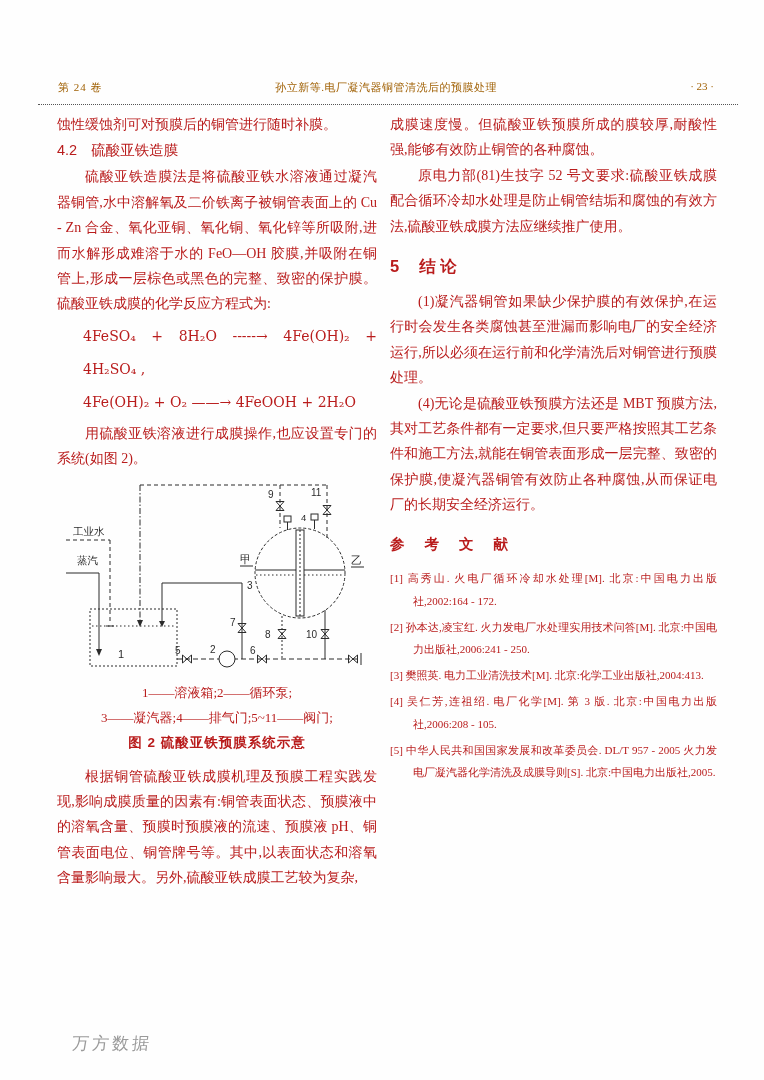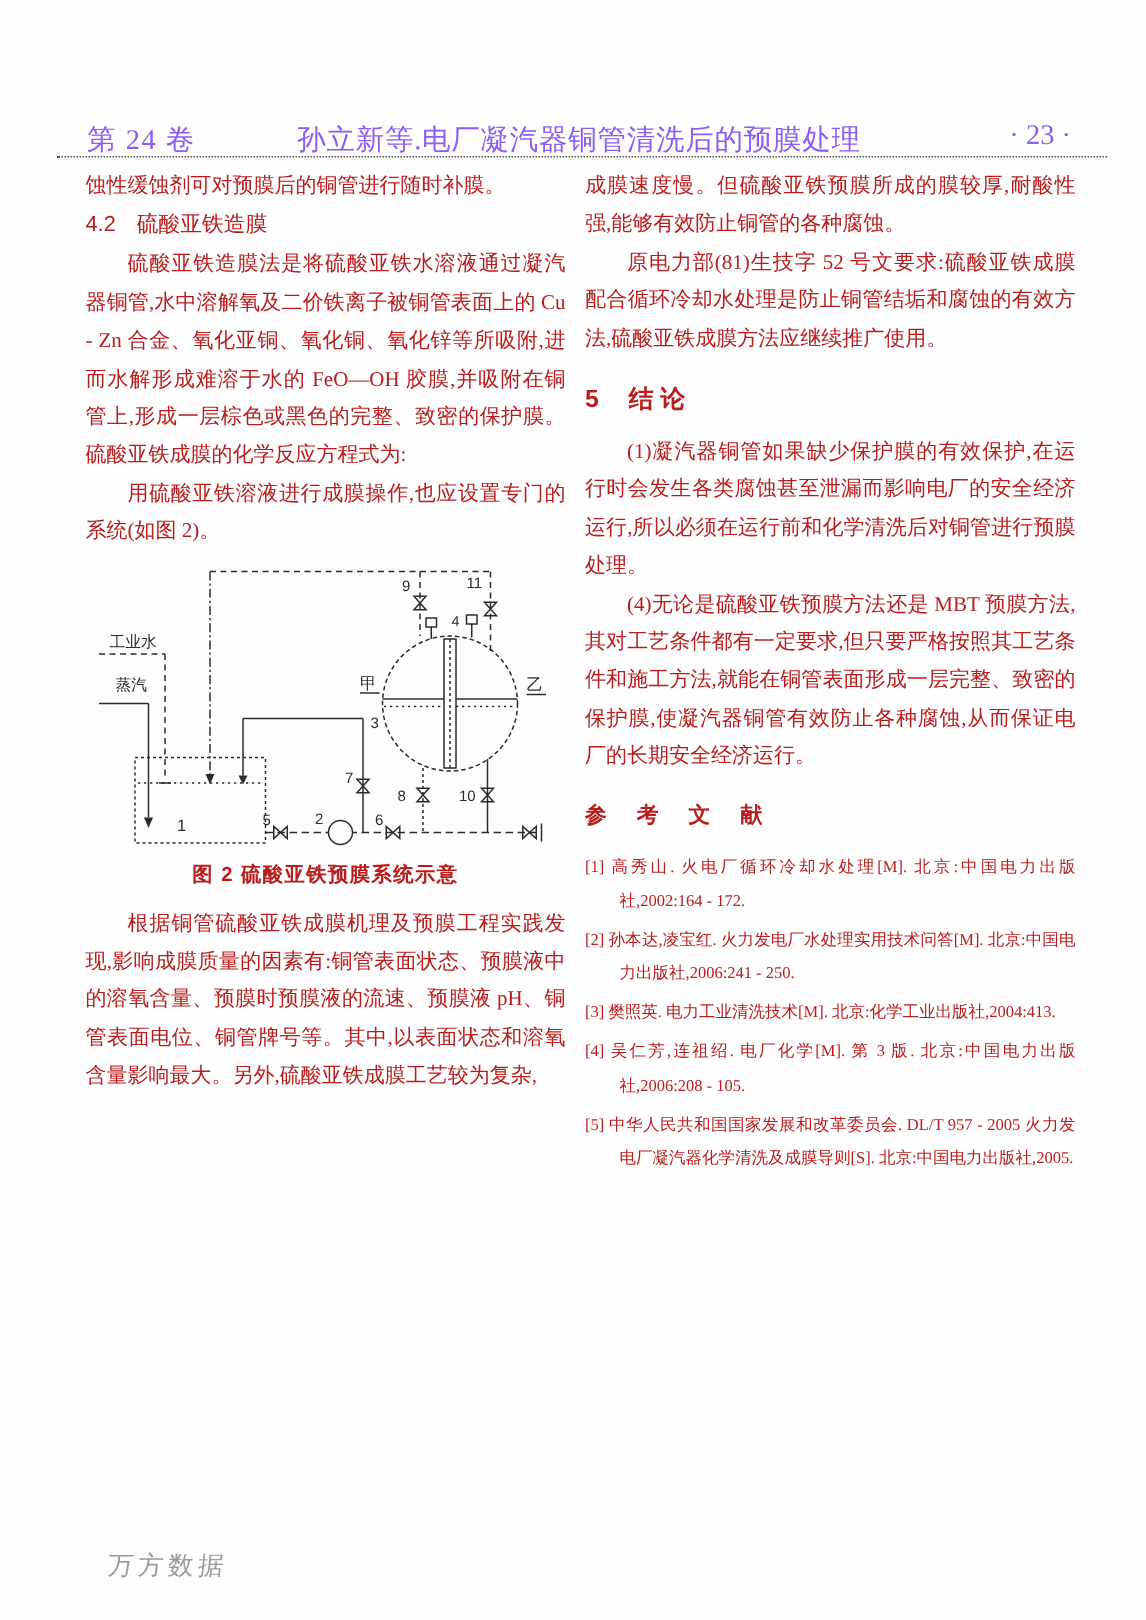--- a/index.html
+++ b/index.html
@@ -5,21 +5,21 @@
   * { margin:0; padding:0; box-sizing:border-box; }
   html,body { background:#e9e9e9; }
   .page {
     position:relative; width:764px; height:1080px; margin:0 auto;
     background:#fefefe; color:#222;
     font-family:"Liberation Serif","DejaVu Serif",serif;
     overflow:hidden;
   }
   
   .hdr { position:absolute; top:80px; left:40px; right:32px; height:22px;
-         font-size:19px; color:#8b5cf6; }
+         font-size:11px; color:#a16207; }
   .hdr .vol { position:absolute; left:18px; top:0; letter-spacing:1px; }
   .hdr .run { position:absolute; left:0; right:0; text-align:center; letter-spacing:.5px; }
   .hdr .pg  { position:absolute; right:18px; top:0; }
   .hdr-rule { position:absolute; top:104px; left:38px; right:26px; height:0;
               border-bottom:1.5px dotted #555; }
   
   .col { position:absolute; top:112px; width:320px; font-size:14px;
          line-height:25.4px; text-align:justify; color:#b91c1c; }
   .col-l { left:57px; }
   .col-r { left:390px; width:327px; }
@@ -64,20 +64,24 @@
 
   <div class="col col-l">
     <p>蚀性缓蚀剂可对预膜后的铜管进行随时补膜。</p>
 
     <h3 class="sub">
       <span class="no">4.2</span><span>硫酸亚铁造膜</span>
     </h3>
 
     <p class="ind">硫酸亚铁造膜法是将硫酸亚铁水溶液通过凝汽器铜管,水中溶解氧及二价铁离子被铜管表面上的 Cu - Zn 合金、氧化亚铜、氧化铜、氧化锌等所吸附,进而水解形成难溶于水的 FeO—OH 胶膜,并吸附在铜管上,形成一层棕色或黑色的完整、致密的保护膜。硫酸亚铁成膜的化学反应方程式为:</p>
 
+    <div class="equations">
+      <div>4FeSO₄ + 8H₂O -----→ 4Fe(OH)₂ + 4H₂SO₄ ,</div>
+      <div>4Fe(OH)₂ + O₂ ——→ 4FeOOH + 2H₂O</div>
+    </div>
 
     <p class="ind">用硫酸亚铁溶液进行成膜操作,也应设置专门的系统(如图 2)。</p>
 
     <div class="fig">
       <svg width="306" height="198" viewBox="0 0 306 198">
         <defs>
           <g id="valve">
               <path d="M-4.5,-4 L-4.5,4 L4.5,-4 L4.5,4 Z"></path>
             </g>
         </defs>
@@ -148,20 +152,24 @@
           <text x="166" y="150">7</text>
           <text x="201" y="162">8</text>
           <text x="204" y="22">9</text>
           <text x="242" y="162">10</text>
           <text x="247" y="20">11</text>
           <text x="176" y="87" font-size="11">甲</text>
           <text x="287" y="88" font-size="11">乙</text>
         </g>
       </svg>
 
+      <div class="legend">
+        <div>1——溶液箱;2——循环泵;</div>
+        <div>3——凝汽器;4——排气门;5~11——阀门;</div>
+      </div>
       <div class="figcap">图 2  硫酸亚铁预膜系统示意</div>
     </div>
 
     <p class="ind fig-after">根据铜管硫酸亚铁成膜机理及预膜工程实践发现,影响成膜质量的因素有:铜管表面状态、预膜液中的溶氧含量、预膜时预膜液的流速、预膜液 pH、铜管表面电位、铜管牌号等。其中,以表面状态和溶氧含量影响最大。另外,硫酸亚铁成膜工艺较为复杂,</p>
   </div>
 
   <div class="col col-r">
     <p>成膜速度慢。但硫酸亚铁预膜所成的膜较厚,耐酸性强,能够有效防止铜管的各种腐蚀。</p>
     <p class="ind">原电力部(81)生技字 52 号文要求:硫酸亚铁成膜配合循环冷却水处理是防止铜管结垢和腐蚀的有效方法,硫酸亚铁成膜方法应继续推广使用。</p>
 

